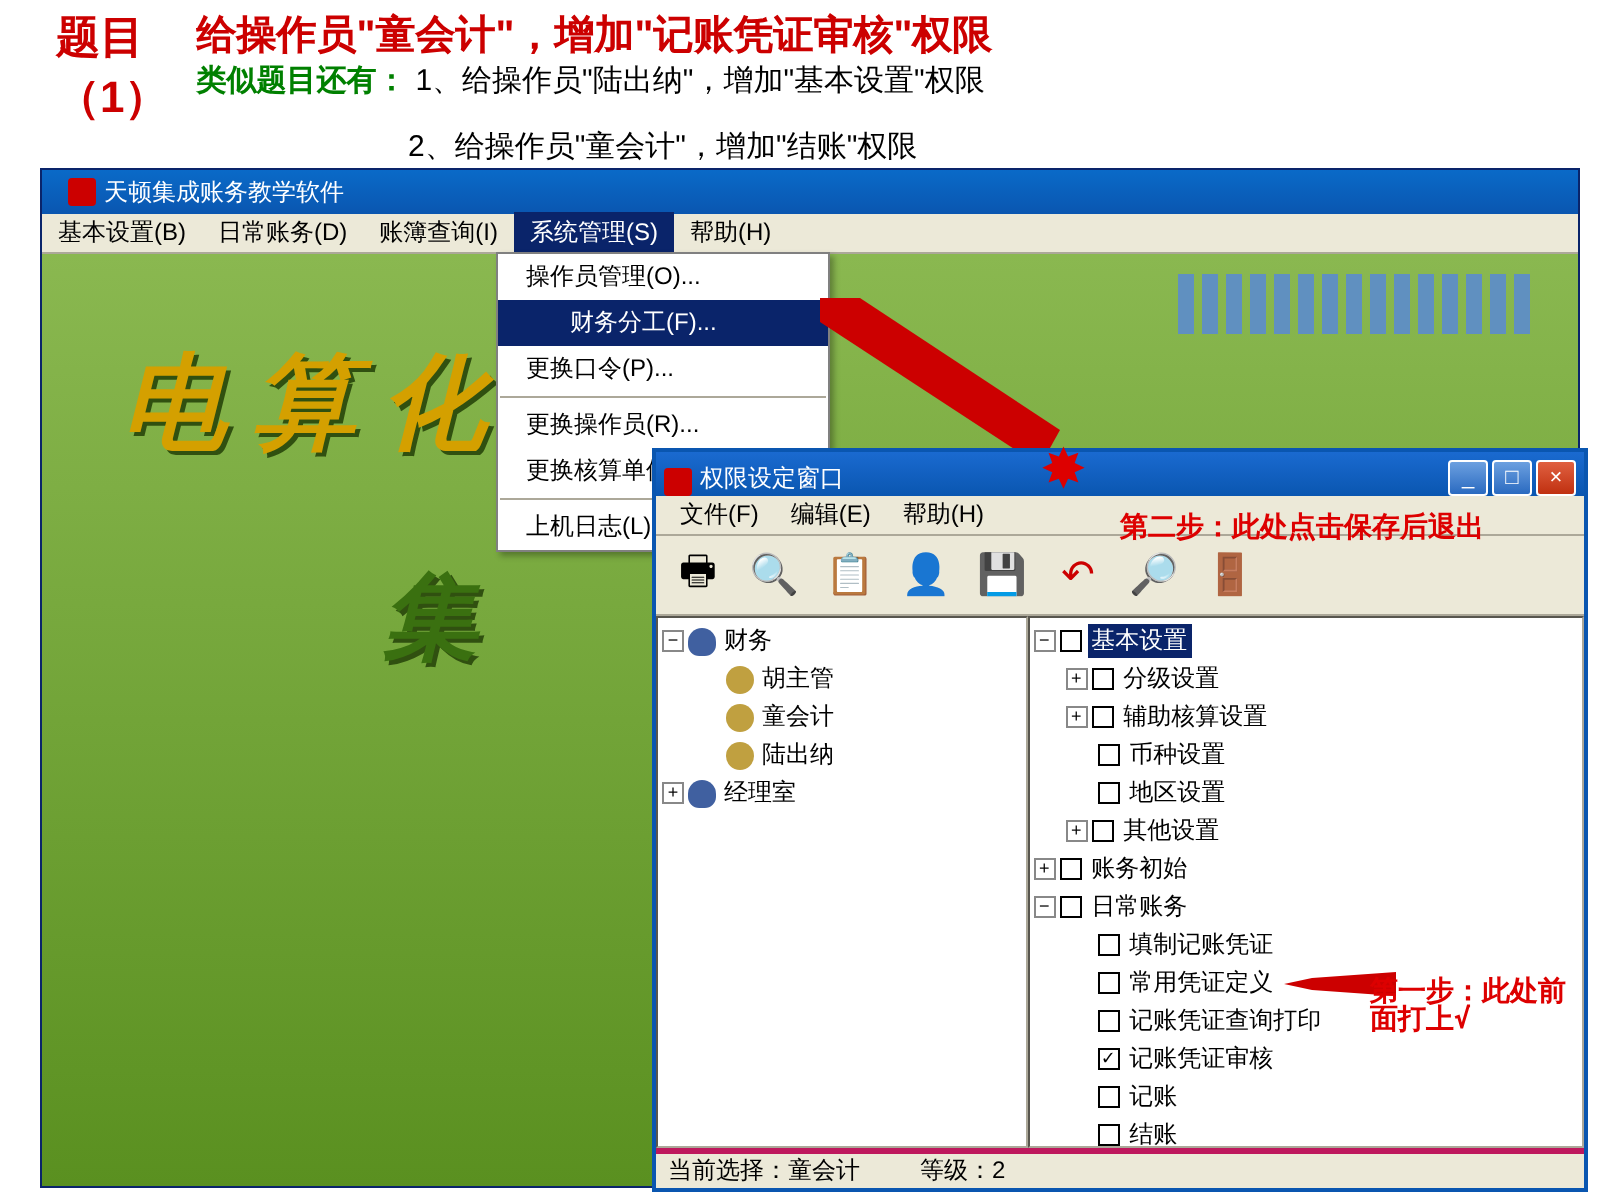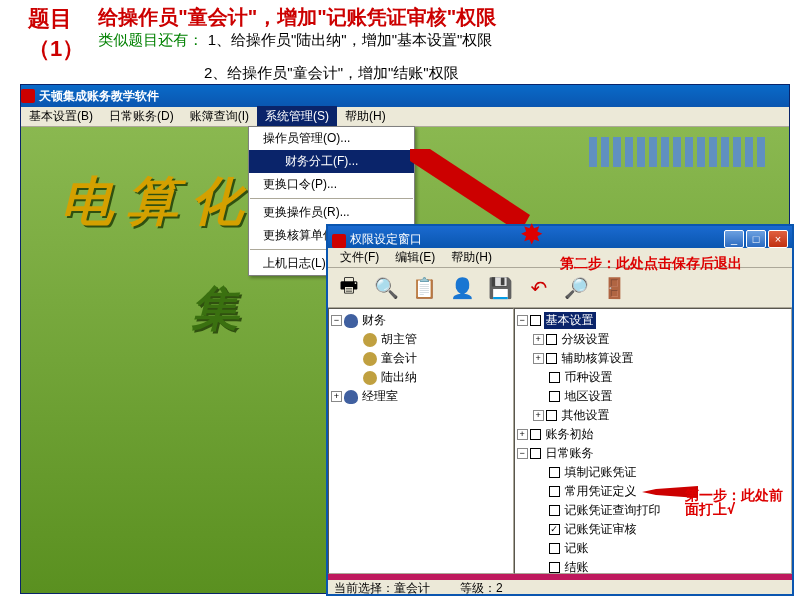--- a/index.html
+++ b/index.html
@@ -2,26 +2,26 @@
 <html><head>
 <meta charset="utf-8">
 <style>
 * { margin: 0; padding: 0; box-sizing: border-box; font-family: "SimSun", "宋体", sans-serif; }
 body { width: 800px; height: 600px; background: #fff; position: relative; overflow: hidden; }
 
 .header-section { padding: 4px 8px; }
 .title-label { color: #c00; font-size: 22px; font-weight: bold; display: inline-block; vertical-align: top; }
 .title-num { color: #c00; font-size: 22px; font-weight: bold; }
 .title-text { color: #c00; font-size: 20px; font-weight: bold; margin-left: 8px; }
-.similar-label { color: #008000; font-size: 15px; font-weight: normal; display: inline-block; margin-left: 8px; }
+.similar-label { color: #008000; font-size: 15px; font-weight: bold; display: inline-block; margin-left: 8px; }
 .similar-item { color: #000; font-size: 15px; margin-left: 196px; }
 .row1 { display: flex; margin-left: 20px; }
 
 .app-window { position: absolute; top: 84px; left: 20px; width: 770px; height: 510px; border: 1px solid #0a246a; }
-.app-titlebar { background: linear-gradient(#0a6ac8, #0a56b0); height: 22px; display: flex; align-items: center; color: #fff; font-size: 12px; padding: 0 0; font-weight: bold; }
+.app-titlebar { background: linear-gradient(#0a6ac8, #0a56b0); height: 22px; display: flex; align-items: center; color: #fff; font-size: 12px; padding: 0 13px; }
 .app-title-icon { width: 14px; height: 14px; background: #c00; margin-right: 4px; border-radius: 2px; }
 .app-menubar { background: #ece9d8; height: 20px; display: flex; align-items: center; font-size: 12px; border-bottom: 1px solid #aca899; }
 .app-menu-item { padding: 2px 8px; cursor: pointer; }
 .app-menu-item.active { background: #0a246a; color: #fff; }
 .app-body { height: calc(100% - 42px); background: linear-gradient(#8ab850, #5a9020); position: relative; }
 .bg-text { position: absolute; font-size: 52px; font-weight: bold; color: #d4a000; text-shadow: 2px 2px 0 #305010; font-style: italic; font-family: "KaiTi", serif; }
 .bg-text1 { top: 40px; left: 40px; }
 .bg-text2 { top: 150px; left: 170px; color: #3a7010; font-size: 48px; }
 .bg-graphic { position: absolute; right: 20px; top: 10px; width: 180px; height: 30px; background: repeating-linear-gradient(90deg, #6090c0 0 8px, transparent 8px 12px); }
 
@@ -46,21 +46,21 @@
 .tree-node { display: flex; align-items: center; padding: 1px 0; white-space: nowrap; }
 .tree-indent { display: inline-block; width: 16px; }
 .tree-toggle { display: inline-block; width: 11px; height: 11px; border: 1px solid #888; text-align: center; line-height: 9px; font-size: 9px; margin-right: 2px; cursor: pointer; background:#fff; }
 .tree-icon { display: inline-block; width: 14px; height: 14px; margin-right: 2px; }
 .icon-people { background: #4060a0; border-radius: 50% 50% 40% 40%; }
 .icon-person { background: #c0a040; border-radius: 50%; }
 .tree-label { cursor: pointer; padding: 0 2px; }
 .tree-label.sel { background: #0a246a; color: #fff; }
 .checkbox { display: inline-block; width: 11px; height: 11px; border: 1px solid #000; margin-right: 3px; font-size: 9px; line-height: 9px; text-align: center; background: #fff; cursor: pointer; }
 
-.perm-status { height: 20px; border-top: 6px solid #be185d; display: flex; font-size: 12px; padding: 0 6px; }
+.perm-status { height: 20px; border-top: 3px solid #be185d; display: flex; align-items: center; font-size: 12px; padding: 0 6px; }
 .status-cell { margin-right: 30px; }
 
 .annotation { position: absolute; color: #d00; font-weight: bold; font-size: 14px; z-index: 20; }
 .ann-step2 { top: 255px; left: 560px; }
 .ann-step1 { top: 488px; left: 685px; width: 100px; font-size: 14px; line-height: 14px; }
 .ann-v { font-family: monospace; }
 
 .arrow1 { position: absolute; top: 145px; left: 400px; width: 130px; height: 90px; z-index: 8; }
 .arrow2 { position: absolute; top: 484px; left: 642px; width: 56px; height: 16px; z-index: 20; }
 .arrow-shape { fill: #c00; }

